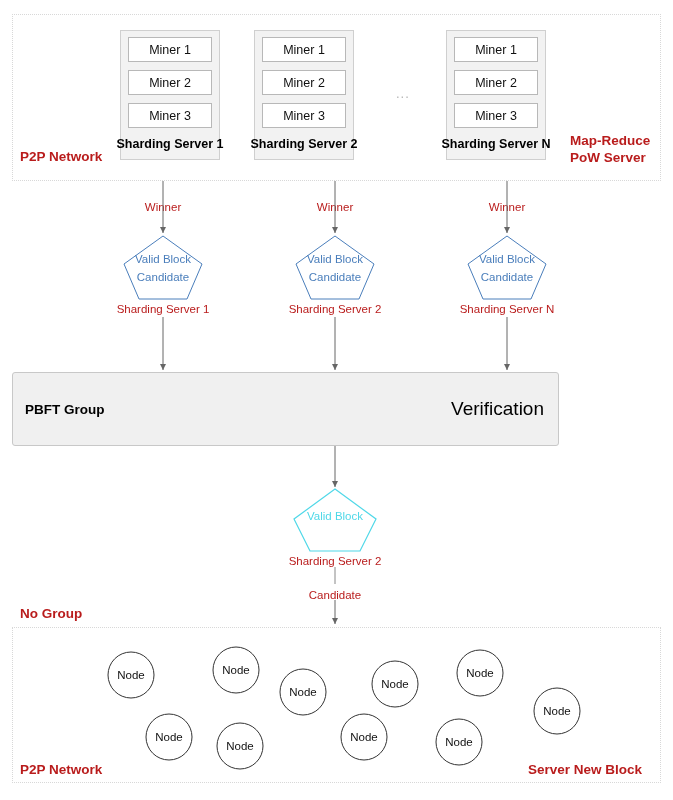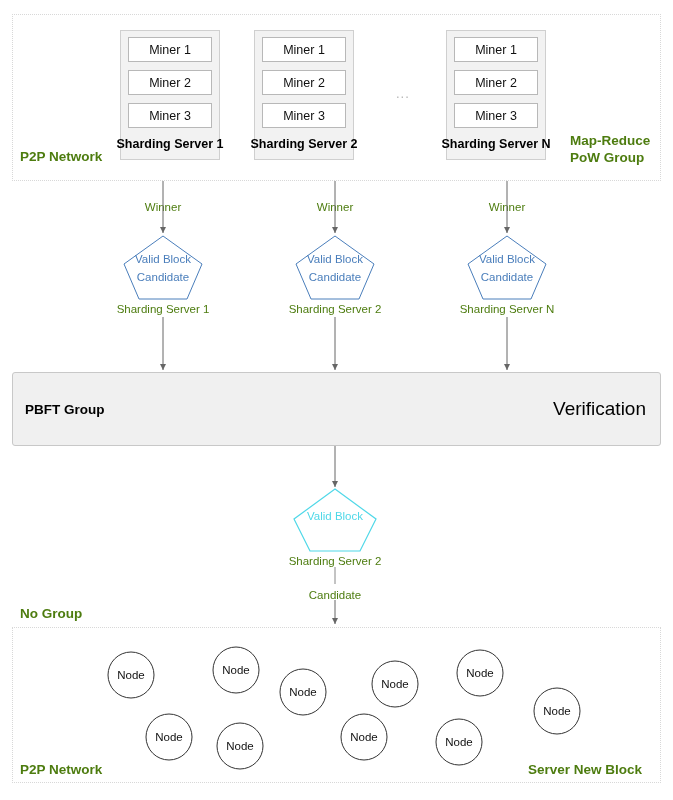--- a/index.html
+++ b/index.html
@@ -53,21 +53,21 @@
     font-size: 12.5px;
     font-weight: bold;
     color: #000000;
     margin-top: 1px;
     white-space: nowrap;
   }
   
   .abs-text {
     position: absolute;
     font-size: 12.5px;
-    color: #4d7c0f;
+    color: #b91c1c;
     white-space: nowrap;
   }
   .bold-text {
     font-weight: bold;
     font-size: 13.5px;
   }
   .small-text {
     font-size: 11.5px;
   }
   .center-text {
@@ -150,31 +150,31 @@
 
   <div class="shard-card" id="shard-n" style="left:446px; top:30px; width:100px; height:130px;">
     <div class="miner-box">Miner 1</div>
     <div class="miner-box">Miner 2</div>
     <div class="miner-box">Miner 3</div>
     <div class="shard-label">Sharding Server N</div>
   </div>
 
   <div class="abs-text bold-text" style="left:20px; top:149px;">P2P Network</div>
   <div class="abs-text bold-text" style="left:570px; top:133px;">Map-Reduce</div>
-  <div class="abs-text bold-text" style="left:570px; top:150px;">PoW Group</div>
+  <div class="abs-text bold-text" style="left:570px; top:150px;">PoW Server</div>
 
   <div class="abs-text small-text center-text" style="left:163px; top:201px;">Winner</div>
   <div class="abs-text small-text center-text" style="left:335px; top:201px;">Winner</div>
   <div class="abs-text small-text center-text" style="left:507px; top:201px;">Winner</div>
 
   <div class="abs-text small-text center-text" style="left:163px; top:303px;">Sharding Server 1</div>
   <div class="abs-text small-text center-text" style="left:335px; top:303px;">Sharding Server 2</div>
   <div class="abs-text small-text center-text" style="left:507px; top:303px;">Sharding Server N</div>
 
-  <div id="pbft-group" style="left:12px; top:372px; width:649px; height:74px;">
+  <div id="pbft-group" style="left:12px; top:372px; width:547px; height:74px;">
     <div class="pbft-left">PBFT Group</div>
     <div class="pbft-right">Verification</div>
   </div>
 
   <div class="abs-text small-text center-text" style="left:335px; top:555px;">Sharding Server 2</div>
 
   <div class="abs-text small-text center-text" style="left:335px; top:589px;">Candidate</div>
 
   <div class="abs-text bold-text" style="left:20px; top:606px;">No Group</div>
 

